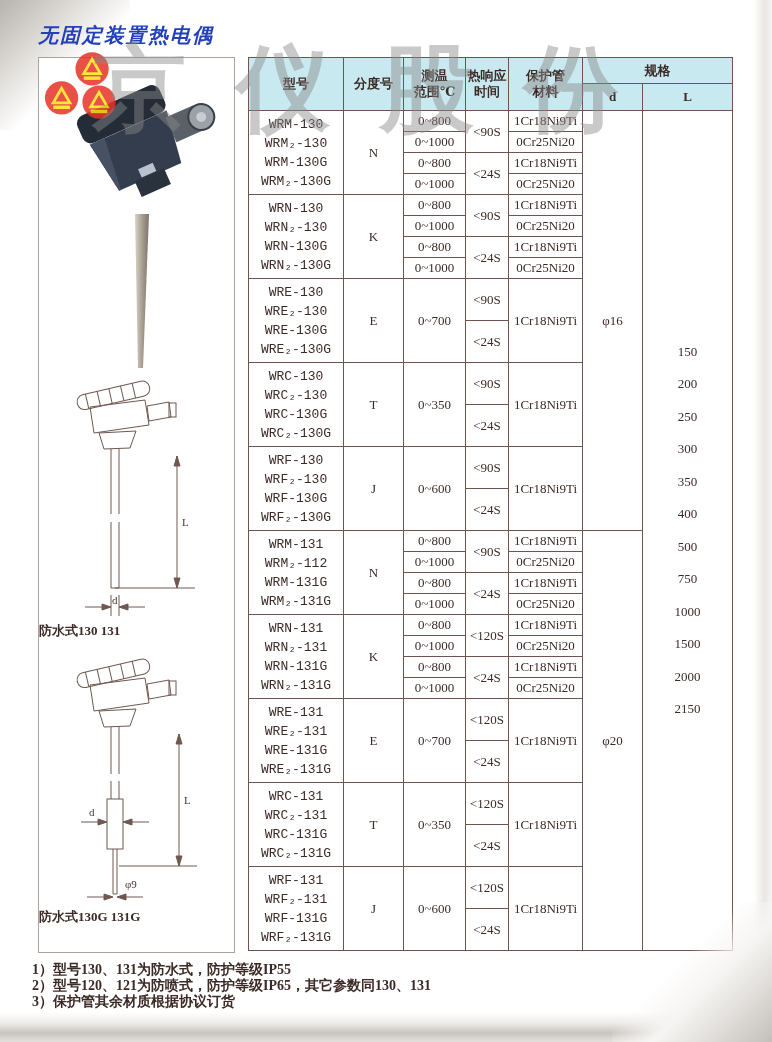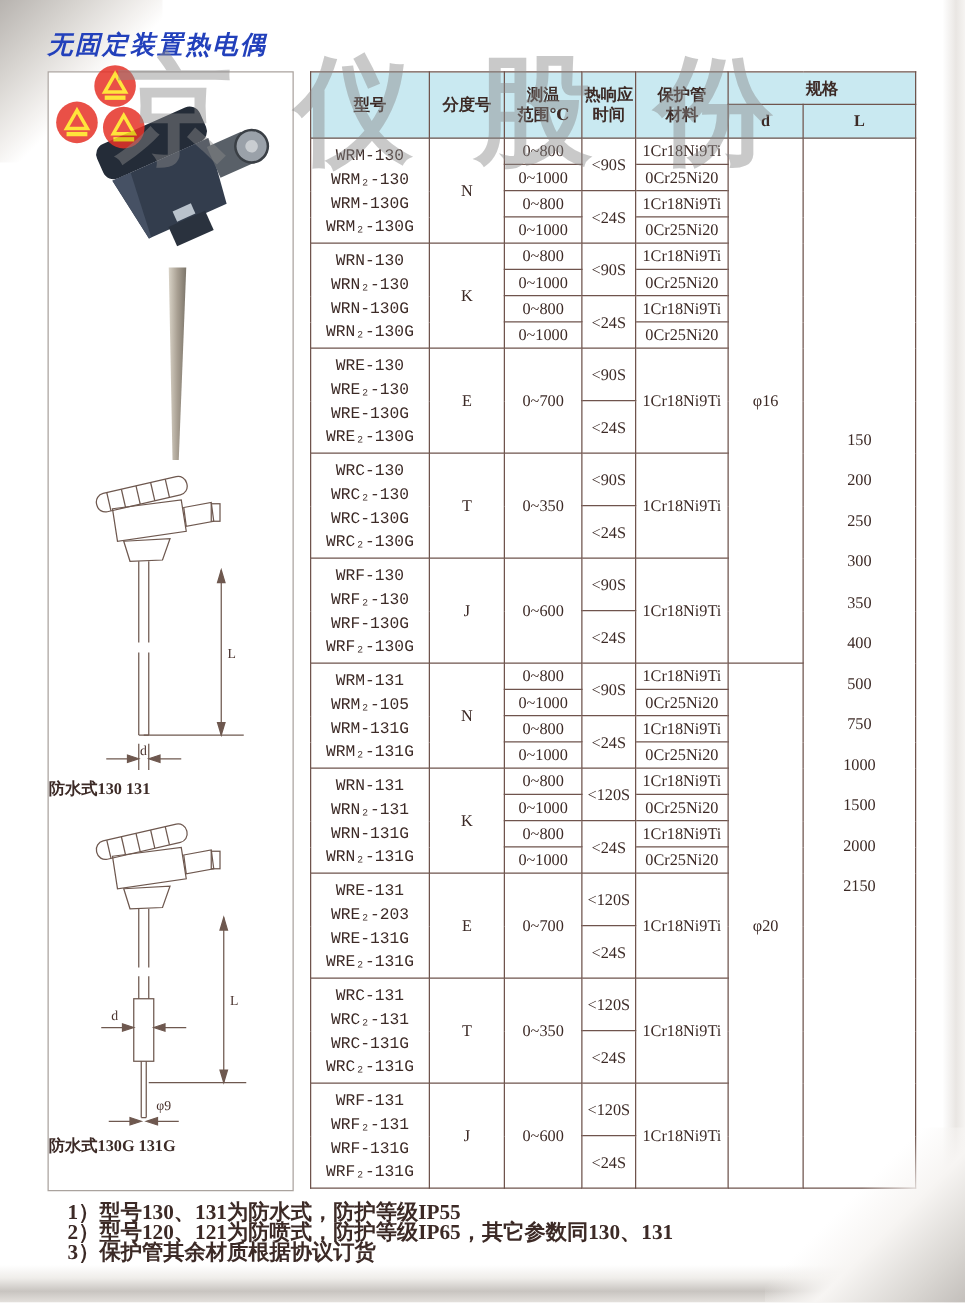--- a/index.html
+++ b/index.html
@@ -43,22 +43,22 @@
     text-align:center;vertical-align:middle;padding:0;}
   .spec-table th{background:var(--c-header_bg,#c9e9f1);font-weight:600;
     white-space:pre-line;line-height:16px;font-size:13px;}
   thead tr.h1{height:26px;} thead tr.h2{height:27px;}
   tr.r-q{height:21px;} tr.r-d{height:42px;margin-left:22px;}
   td.cell-models div{line-height:19px;font-family:Liberation Mono, monospace;}
   td.l-cell div{line-height:32.5px;}
   td.l-cell{font-size:13px;}
 
   
-  .footnotes{position:absolute;left:54px;top:962px;width:680px;
-    font-size:17px;line-height:16px;color:var(--c-text,#3c2a26);font-weight:bold;}
+  .footnotes{position:absolute;left:32px;top:962px;width:680px;
+    font-size:14px;line-height:16px;color:var(--c-text,#3c2a26);font-weight:bold;}
 
   
   .wm{position:absolute;left:0;top:0;width:688px;height:220px;pointer-events:none;z-index:9;}
   .wm-logo{position:absolute;left:38px;top:48px;width:104px;height:104px;opacity:.85;}
   .wm-text{position:absolute;left:92px;top:26px;white-space:nowrap;
     font-family:"Liberation Sans","DejaVu Sans",sans-serif;font-weight:bold;
     font-size:94px;letter-spacing:50px;color:var(--c-watermark_grey,#8a8a8a);opacity:.45;}
 </style>
 </head>
 <body>
@@ -298,21 +298,21 @@
           <td rowspan="2">0~600</td>
           <td rowspan="1">&lt;90S</td>
           <td rowspan="2">1Cr18Ni9Ti</td>
         </tr>
         <tr class="r-d">
           <td rowspan="1">&lt;24S</td>
         </tr>
         <tr class="r-q">
           <td class="cell-models" rowspan="4">
             <div>WRM-131</div>
-            <div>WRM₂-105</div>
+            <div>WRM₂-112</div>
             <div>WRM-131G</div>
             <div>WRM₂-131G</div>
           </td>
           <td rowspan="4">N</td>
           <td rowspan="1">0~800</td>
           <td rowspan="2">&lt;90S</td>
           <td rowspan="1">1Cr18Ni9Ti</td>
           <td rowspan="14">φ20</td>
         </tr>
         <tr class="r-q">
@@ -349,21 +349,21 @@
           <td rowspan="2">&lt;24S</td>
           <td rowspan="1">1Cr18Ni9Ti</td>
         </tr>
         <tr class="r-q">
           <td rowspan="1">0~1000</td>
           <td rowspan="1">0Cr25Ni20</td>
         </tr>
         <tr class="r-d">
           <td class="cell-models" rowspan="2">
             <div>WRE-131</div>
-            <div>WRE₂-203</div>
+            <div>WRE₂-131</div>
             <div>WRE-131G</div>
             <div>WRE₂-131G</div>
           </td>
           <td rowspan="2">E</td>
           <td rowspan="2">0~700</td>
           <td rowspan="1">&lt;120S</td>
           <td rowspan="2">1Cr18Ni9Ti</td>
         </tr>
         <tr class="r-d">
           <td rowspan="1">&lt;24S</td>

